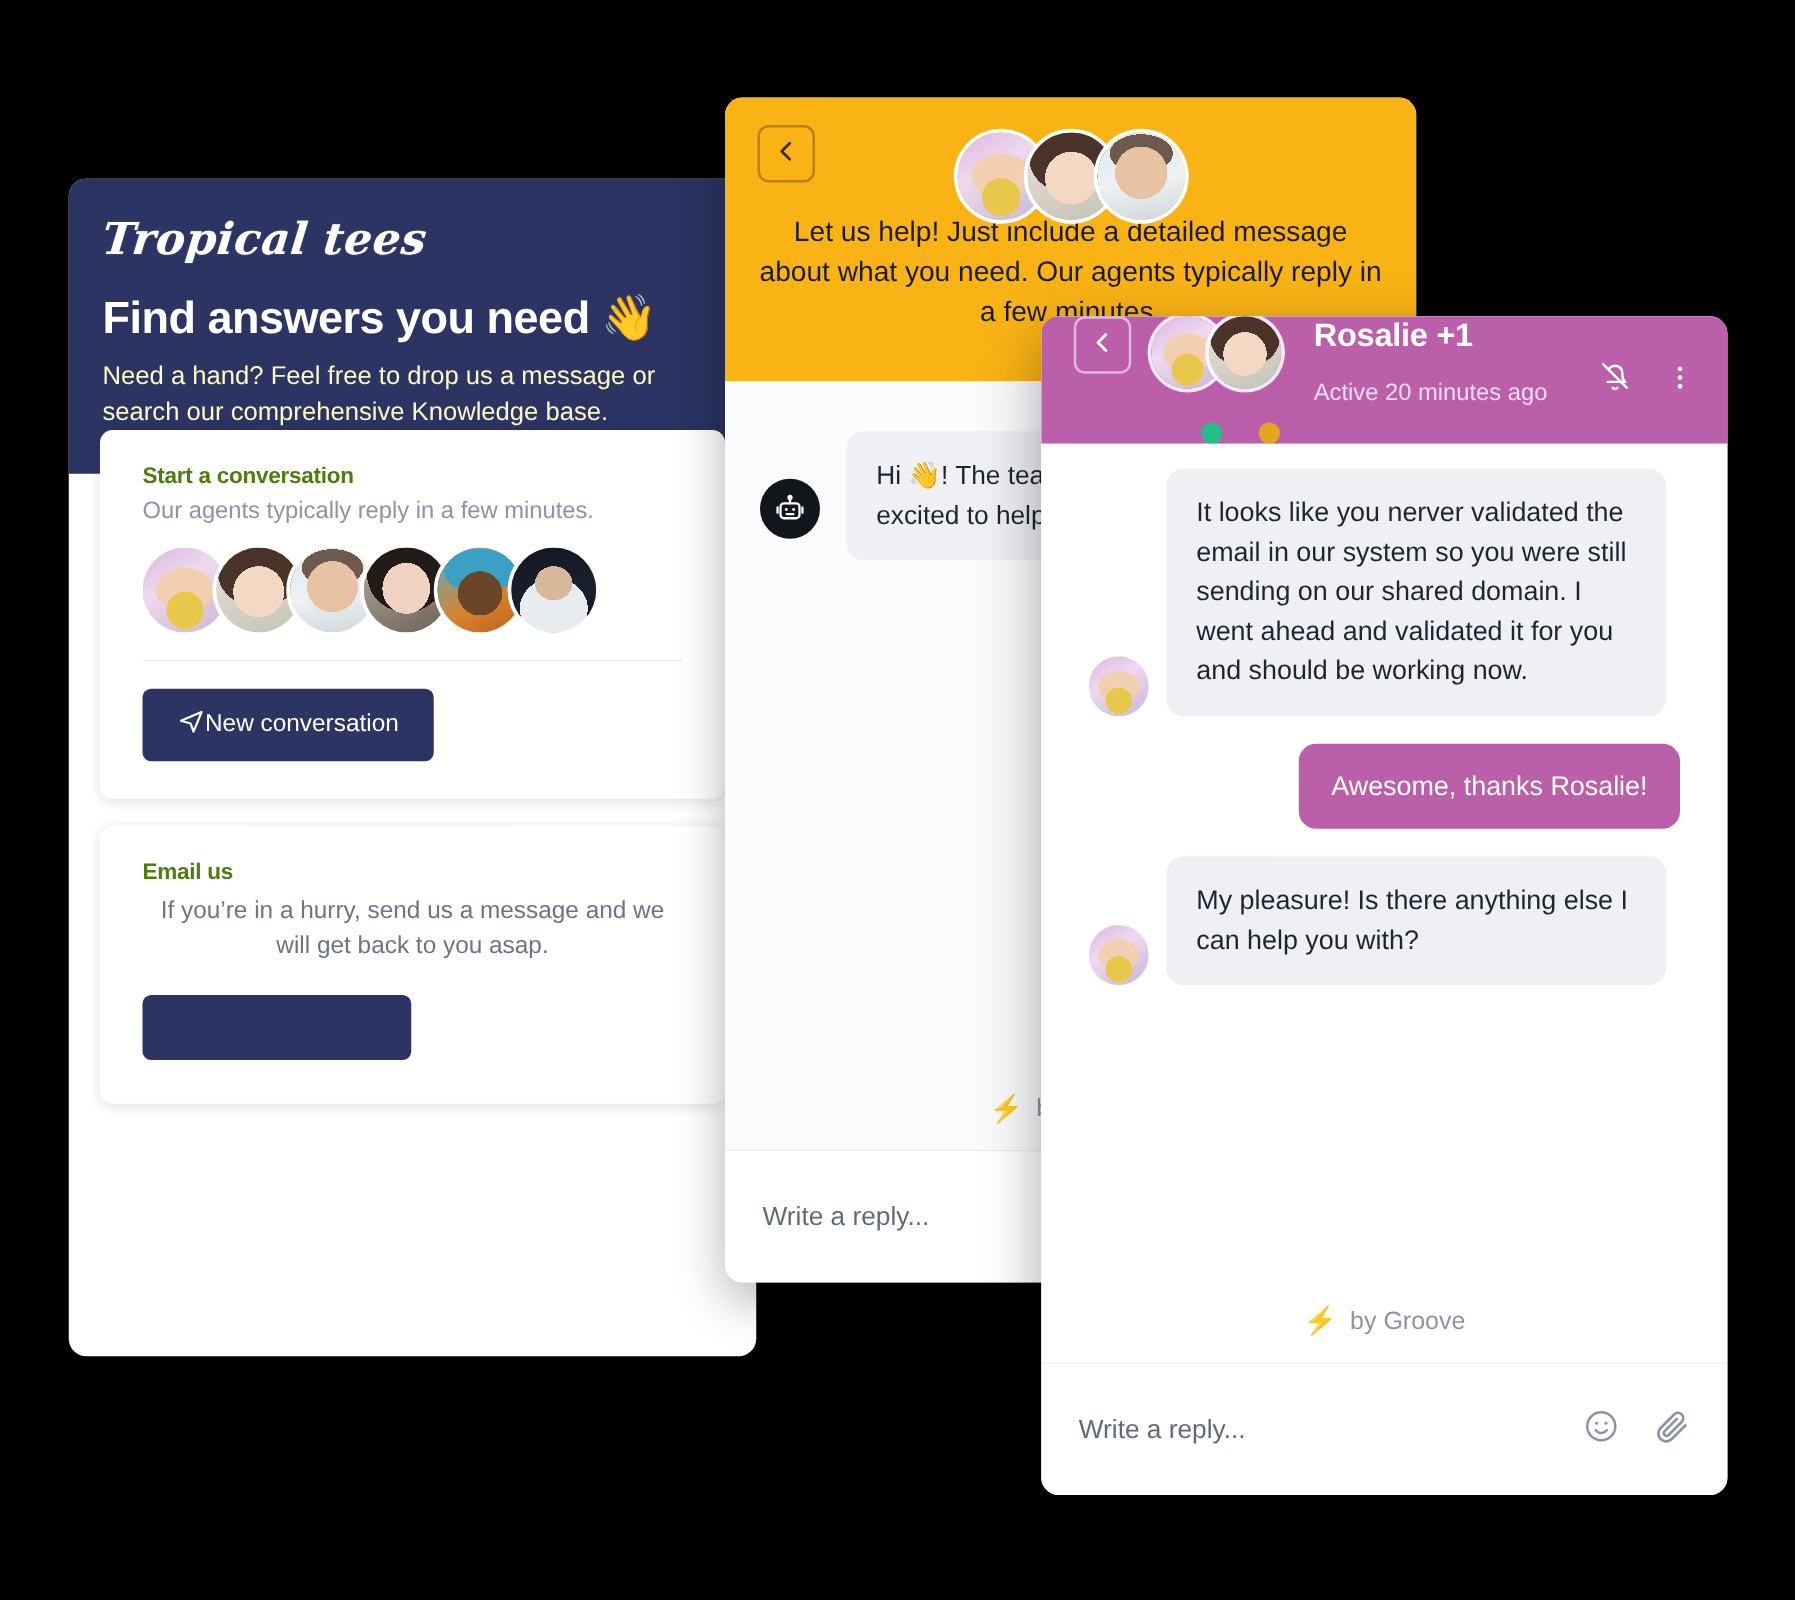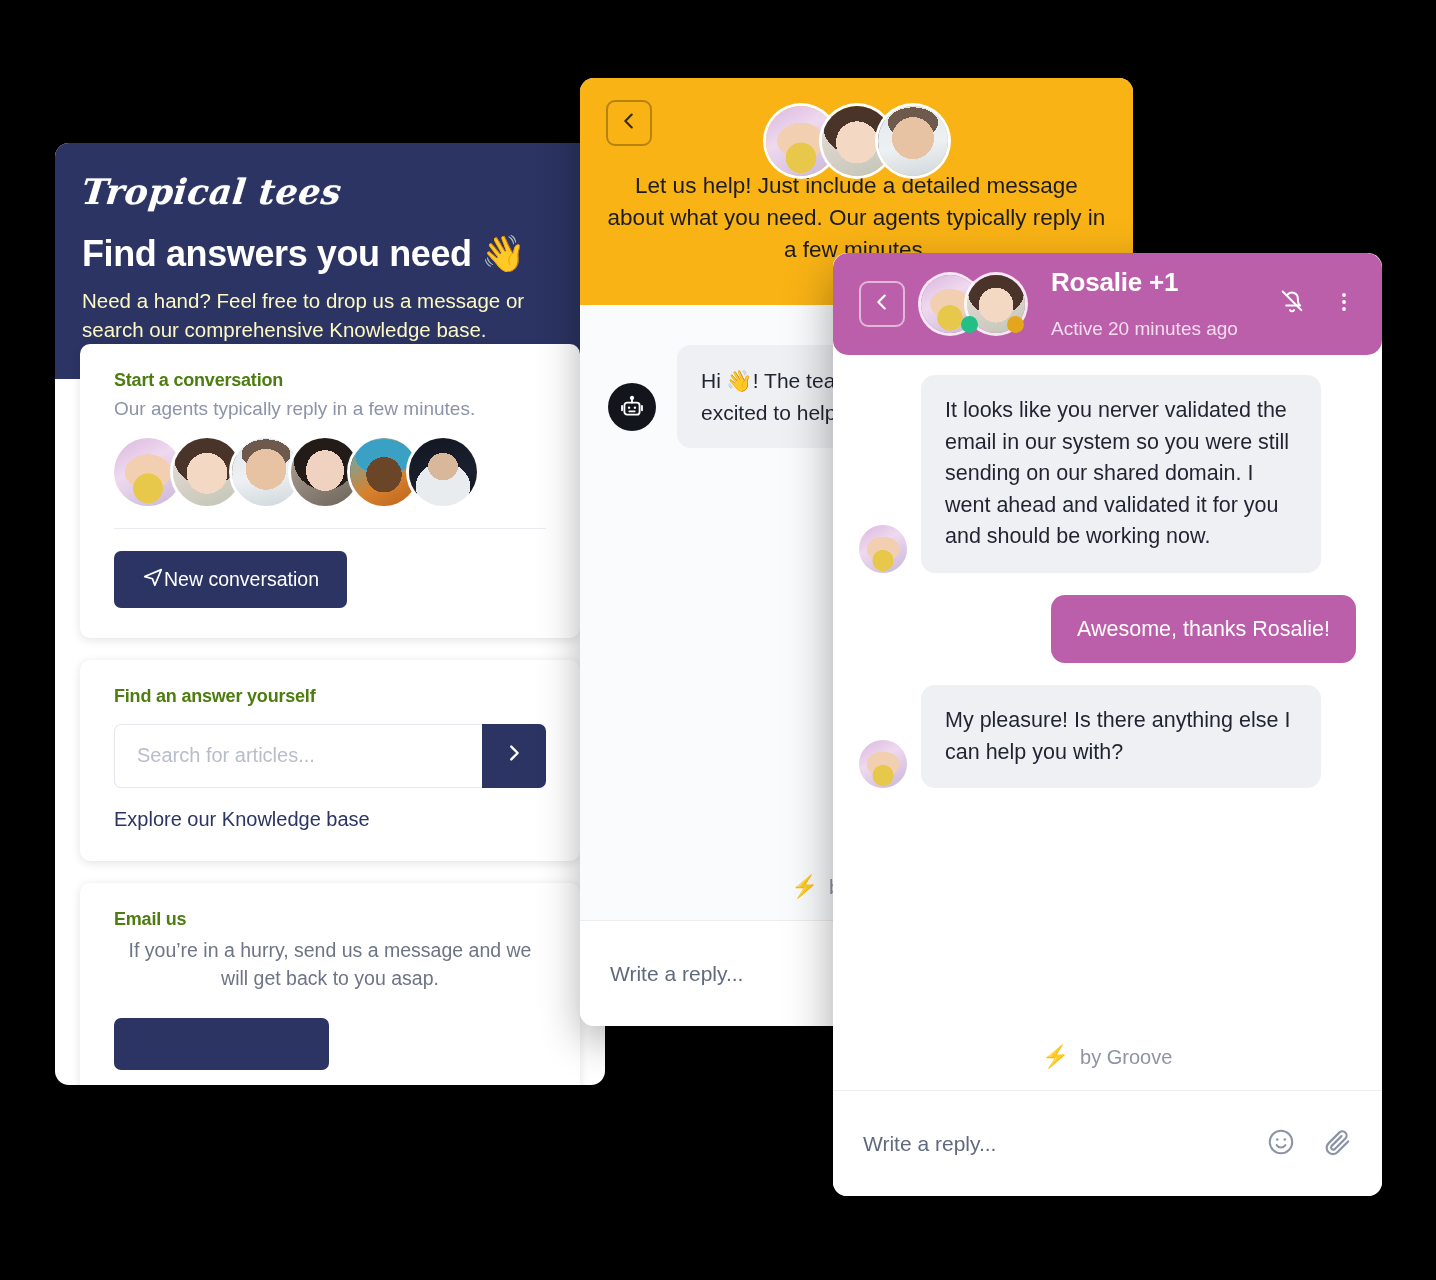--- a/index.html
+++ b/index.html
@@ -155,35 +155,35 @@
   .reply-placeholder { flex:1; font-size: 21px; color:#616a7d; cursor:text; }
   .reply-icons { display:flex; gap: 26px; color:#8b93a5; }
 
   
   #purple-panel {
     position:absolute; left: 833px; top: 253px; width: 549px; height: 943px;
     background:#fff; border-radius: 14px; overflow:hidden;
     box-shadow: 0 18px 48px rgba(0,0,0,.35);
   }
   #purple-header {
-    background:#bc5fab; height: 102px; display:flex; align-items:center;
-    padding: 0 26px; gap: 16px; border-radius: 15px;
+    background:#bc5fab; height: 102px; display:flex; 
+    padding: 0 26px; gap: 16px;
   }
   #purple-back { border: 2px solid rgba(255,255,255,.55); color:#fff; }
   #purple-avatars { display:flex; position:relative; }
   #purple-avatars .av { width: 58px; height: 58px; margin-right: -12px; box-shadow: 0 0 0 3px rgba(255,255,255,.85); }
   .pres-dot { position:absolute; bottom: 0; width: 17px; height:17px; border-radius:50%; }
   .pres-green { background:#24bf87; left: 40px; }
   .pres-amber { background:#e3a61c; left: 86px; }
   #purple-title-wrap { margin-left: 22px; line-height:1.2; }
   #purple-title { color:#fff; font-size: 26px; font-weight: 700; letter-spacing:-.2px; }
   #purple-status { color:#f3dced; font-size: 19px; margin-top: 20px; }
   #purple-actions { margin-left:auto; display:flex; align-items:center; gap: 26px; color:#fff; }
   #purple-body { position:relative; height: 735px; background:#fff; padding: 20px 0 0 0; }
-  .msg-row { display:flex; align-items:flex-end; padding: 0 26px; margin-bottom: 22px; }
+  .msg-row { display:flex; align-items:flex-end; padding: 0 38px; margin-bottom: 22px; }
   .msg-row .av { width: 48px; height:48px; margin-right: 14px; }
   .bubble-in {
     background:#eef0f3; border-radius: 14px; padding: 20px 24px;
     font-size: 21.5px; color:#1f2430; line-height: 1.47; max-width: 400px;
   }
   .msg-row-out { justify-content: flex-end; }
   .bubble-out {
     background:#bc5fab; color:#fff; border-radius: 14px;
     padding: 19px 26px; font-size: 21.5px; line-height:1.4; max-width: 400px;
   }
@@ -215,34 +215,20 @@
       <button id="new-conversation-btn">
         <span>
           <svg width="22" height="22" viewBox="0 0 24 24" fill="none" stroke="#fff" stroke-width="1.9" stroke-linejoin="round">
               <path d="M3 11.5 21 4l-7 17-2.6-7.1z"></path>
             </svg>
         </span>
         <span>New conversation</span>
       </button>
     </div>
 
-    <div class="kb-card">
-      <h2>Find an answer yourself</h2>
-      <div id="search-row">
-        <input id="search-input" type="text" placeholder="Search for articles..." style="">
-        <button id="search-submit">
-          <span>
-            <svg width="22" height="22" viewBox="0 0 24 24" fill="none" stroke="#fff" stroke-width="2.6" stroke-linecap="round" stroke-linejoin="round">
-                <path d="M9 5l7 7-7 7"></path>
-              </svg>
-          </span>
-        </button>
-      </div>
-      <a id="kb-link">Explore our Knowledge base</a>
-    </div>
 
     <div class="kb-card">
       <h2>Email us</h2>
       <div id="email-body">If you’re in a hurry, send us a message and we will get back to you asap.</div>
       <button id="email-btn"></button>
     </div>
   </div>
 
   <div id="orange-panel">
     <div id="orange-header">

